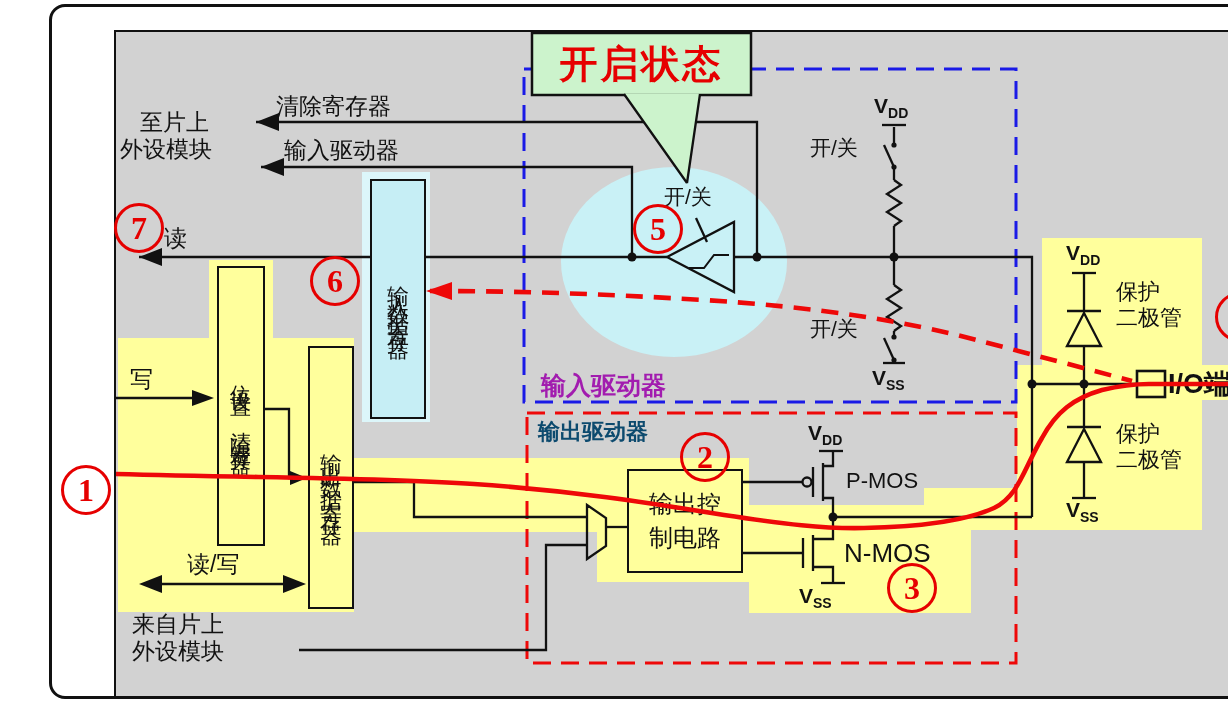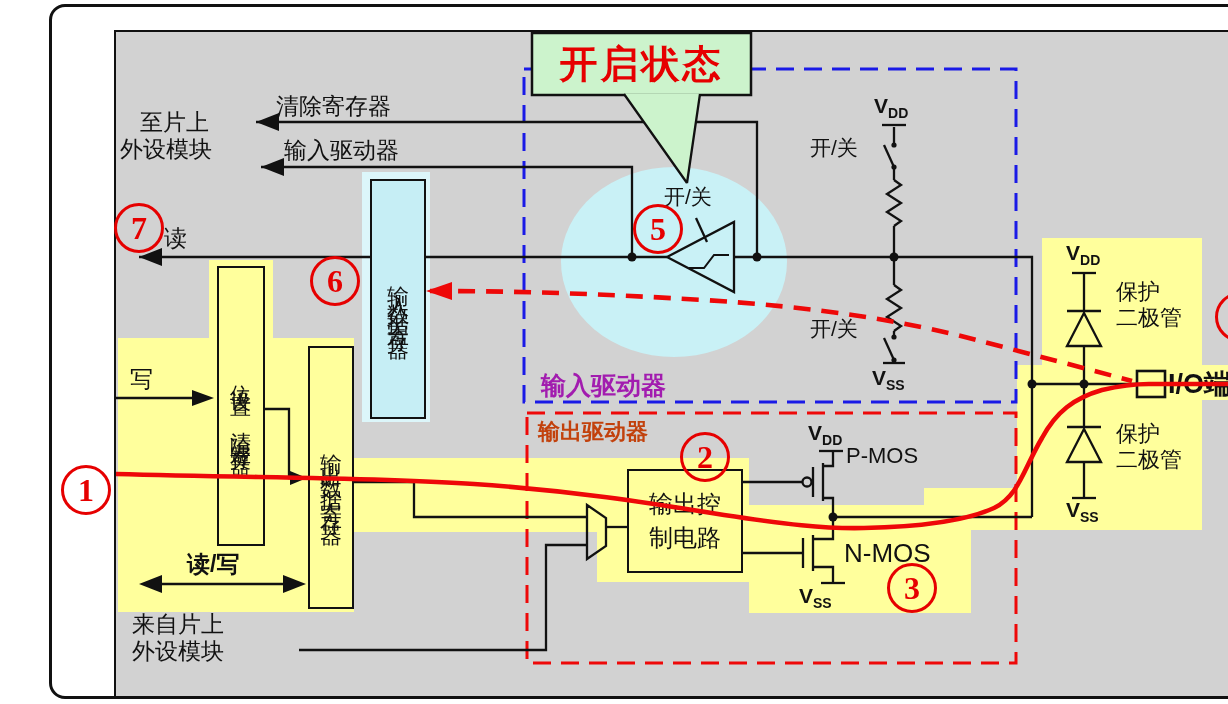--- a/index.html
+++ b/index.html
@@ -157,38 +157,38 @@
   <div id="callout-text" class="abs">开启状态</div>
 
   <div class="lbl" style="left:96px;top:109px;">
     <span>至片上</span><br>
     <span style="margin-left:-20px;">外设模块</span>
   </div>
   <div class="lbl" style="left:232px;top:93px;">清除寄存器</div>
   <div class="lbl" style="left:240px;top:137px;">输入驱动器</div>
   <div class="lbl" style="left:120px;top:225px;">读</div>
   <div class="lbl" style="left:86px;top:366px;">写</div>
-  <div class="lbl" style="left:143px;top:551px;font-weight:bold;">读/写</div>
+  <div class="lbl" style="left:143px;top:551px;font-weight:normal;">读/写</div>
   <div class="lbl" style="left:88px;top:611px;">
     <span>来自片上</span><br>
     <span>外设模块</span>
   </div>
 
   <div class="vbox" style="left:173px;top:266px;width:44px;height:276px;background:#ffff9c;">
     <div class="vtext" style="letter-spacing:6px;font-size:21px;">位设置/清除寄存器</div>
   </div>
   <div class="vbox" style="left:264px;top:346px;width:42px;height:259px;background:#ffff9c;">
     <div class="vtext" style="letter-spacing:12px;">输出数据寄存器</div>
   </div>
   <div class="vbox" style="left:326px;top:179px;width:52px;height:236px;background:#c6eef5;">
     <div class="vtext" style="letter-spacing:9px;">输入数据寄存器</div>
   </div>
 
   <div class="lbl drv" style="left:497px;top:371px;color:#a21caf;font-size:25px;">输入驱动器</div>
-  <div class="lbl drv" style="left:494px;top:419px;color:#c2410c;font-size:22px;">输出驱动器</div>
+  <div class="lbl drv" style="left:494px;top:419px;color:#0c4a6e;font-size:22px;">输出驱动器</div>
 
   <div id="out-ctrl" class="abs">
     <span>输出控</span>
     <span>制电路</span>
   </div>
 
   <div class="lbl" style="left:620px;top:185px;font-size:21px;">开/关</div>
 
   <div class="lbl" style="left:766px;top:136px;font-size:21px;">开/关</div>
   <div class="lbl" style="left:766px;top:317px;font-size:21px;">开/关</div>
@@ -199,21 +199,21 @@
     <span>V</span><sub>SS</sub></div>
   <div class="vlab" style="left:764px;top:421px;">
     <span>V</span><sub>DD</sub></div>
   <div class="vlab" style="left:755px;top:584px;">
     <span>V</span><sub>SS</sub></div>
   <div class="vlab" style="left:1022px;top:241px;">
     <span>V</span><sub>DD</sub></div>
   <div class="vlab" style="left:1022px;top:498px;">
     <span>V</span><sub>SS</sub></div>
 
-  <div class="lbl" style="left:802px;top:443px;font-size:22px;">P-MOS</div>
+  <div class="lbl" style="left:802px;top:468px;font-size:22px;">P-MOS</div>
   <div class="lbl" style="left:800px;top:538px;font-size:26px;">N-MOS</div>
 
   <div class="lbl" style="left:1072px;top:279px;font-size:22px;">
     <span>保护</span><br><span>二极管</span>
   </div>
   <div class="lbl" style="left:1072px;top:421px;font-size:22px;">
     <span>保护</span><br><span>二极管</span>
   </div>
 
   <div id="io-port-label" class="abs lbl">I/O端口</div>

